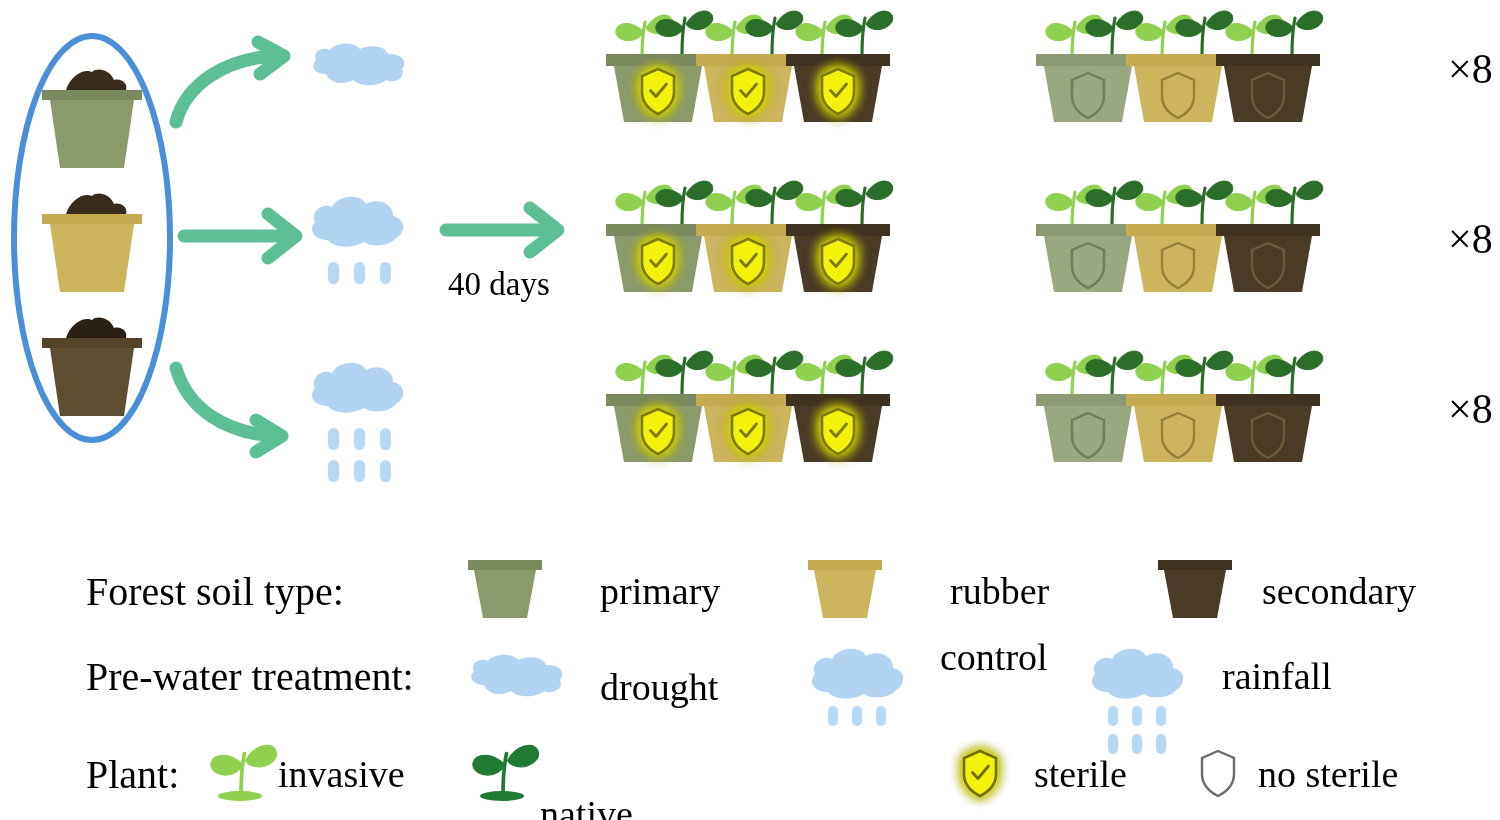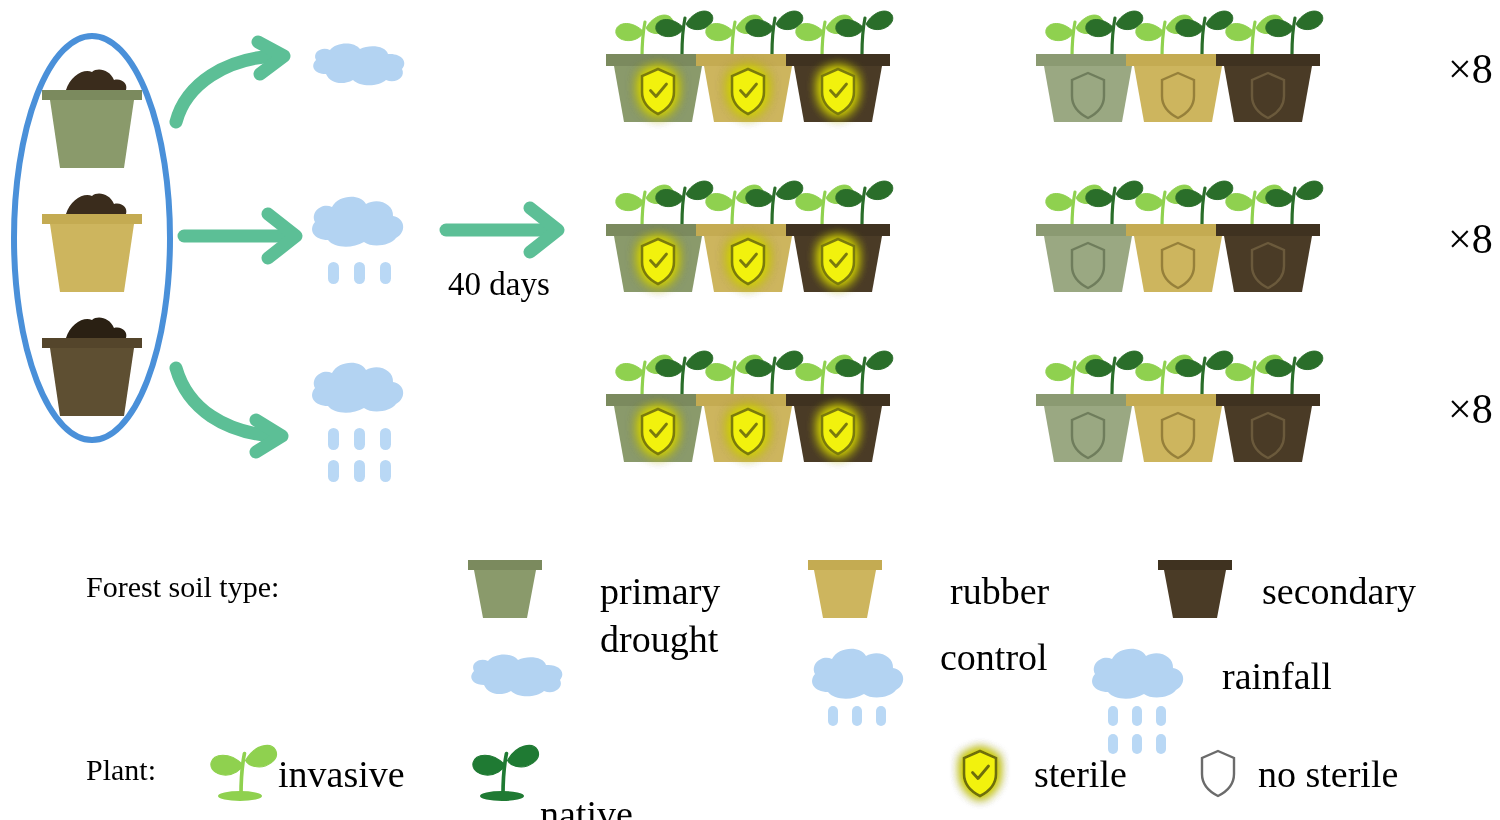--- a/index.html
+++ b/index.html
@@ -18,21 +18,21 @@
   .lbl{
     position:absolute;
     color:#000000;
     font-family:"Liberation Serif","DejaVu Serif",serif;
     white-space:nowrap;
     line-height:1;
   }
   .days-lbl{font-size:33px;}
   .mult-lbl{font-size:42px;}
   .legend-lbl{font-size:38px;}
-  .legend-title{font-size:30px;}
+  .legend-title{font-size:40px;}
 </style>
 </head>
 <body>
 
 <div class="stage">
 
   <svg class="abs" width="1500" height="820" viewBox="0 0 1500 820" style="left:0;top:0;">
     <defs>
 
       <filter id="glow" x="-120%" y="-120%" width="340%" height="340%">
@@ -497,21 +497,22 @@
 
   <div class="lbl mult-lbl" style="left:1448px;top:48px;">×8</div>
   <div class="lbl mult-lbl" style="left:1448px;top:218px;">×8</div>
   <div class="lbl mult-lbl" style="left:1448px;top:388px;">×8</div>
 
   <div class="lbl legend-title" style="left:86px;top:572px;">Forest soil type:</div>
   <div class="lbl legend-lbl" style="left:600px;top:572px;">primary</div>
   <div class="lbl legend-lbl" style="left:950px;top:572px;">rubber</div>
   <div class="lbl legend-lbl" style="left:1262px;top:572px;">secondary</div>
 
-  <div class="lbl legend-lbl" style="left:600px;top:620px;">drought</div>
+  <div class="lbl legend-title" style="left:86px;top:657px;">Pre-water treatment:</div>
+  <div class="lbl legend-lbl" style="left:600px;top:668px;">drought</div>
   <div class="lbl legend-lbl" style="left:940px;top:638px;">control</div>
   <div class="lbl legend-lbl" style="left:1222px;top:657px;">rainfall</div>
 
   <div class="lbl legend-title" style="left:86px;top:755px;">Plant:</div>
   <div class="lbl legend-lbl" style="left:278px;top:755px;">invasive</div>
   <div class="lbl legend-lbl" style="left:540px;top:755px;margin-top:40px;">native</div>
 
   <div class="lbl legend-lbl" style="left:1034px;top:755px;">sterile</div>
   <div class="lbl legend-lbl" style="left:1258px;top:755px;">no sterile</div>
 

